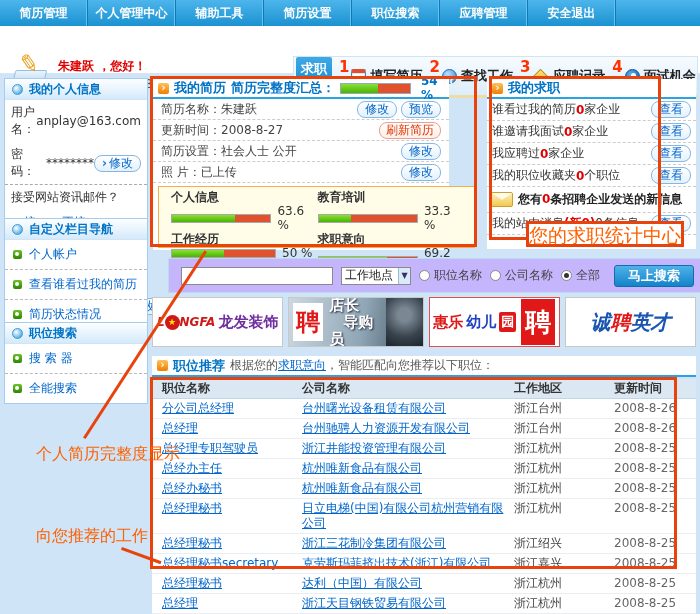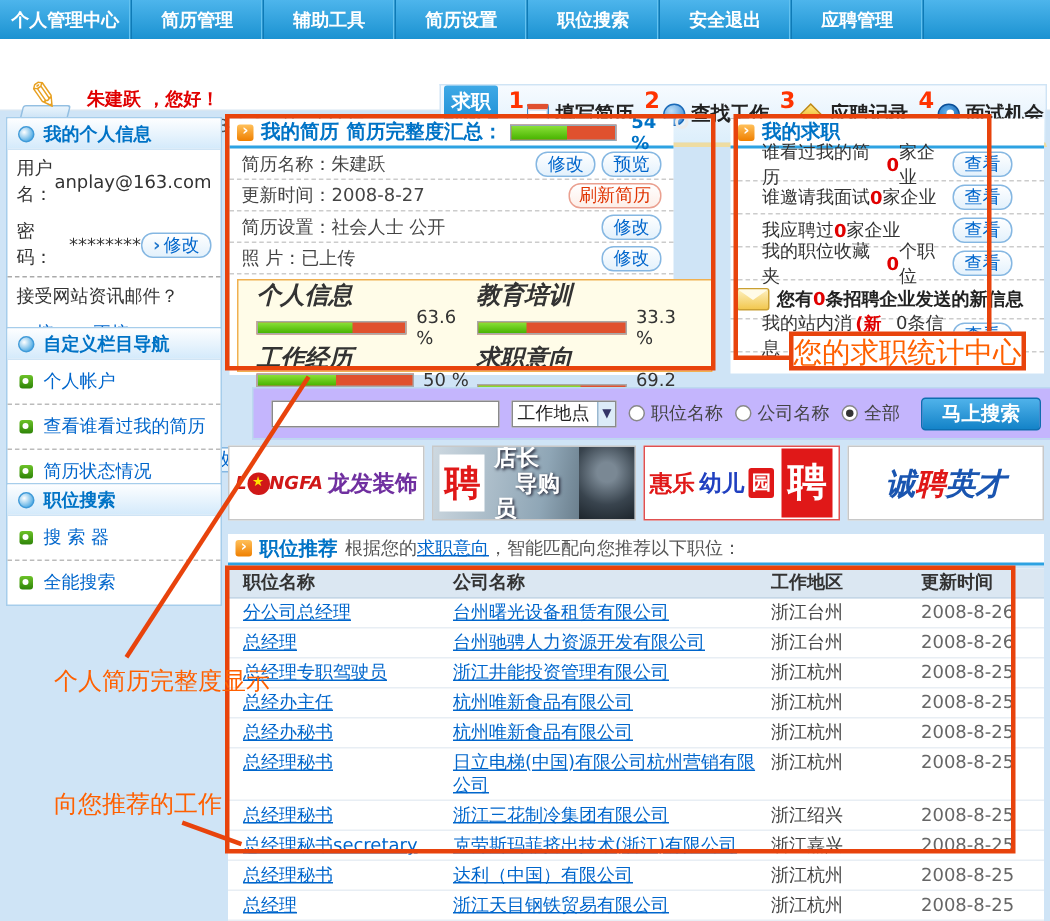--- a/index.html
+++ b/index.html
@@ -62,28 +62,28 @@
 
   .resume-panel { position:absolute; left:153px; top:79px; width:296px; height:171px; background:#fff; }
   .total-bar { width:100px; height:11px; background:#e0512e; border:1px solid #95aab8; }
   .total-fill { display:block; height:100%; background:linear-gradient(#8ae038,#48b400); }
   .total-pct { color:#0073c6; font-weight:bold; font-size:12px; margin-left:5px; }
   .r-row { display:flex; align-items:center; height:21px; padding:0 8px; border-bottom:1px dashed #ccc; color:#444; }
   .r-row .grow { flex:1; }
   .complete-box { position:absolute; left:158px; top:186px; width:317px; height:62px; background:#fffce8; border:1px solid #f0b050;
                   display:grid; grid-template-columns:1fr 1fr; padding:3px 10px 0 12px; }
   .sec-cell { }
-  .sec-label { font-weight:bold; color:#333; font-size:16px; line-height:14px;font-style:italic; }
+  .sec-label { font-weight:bold; color:#333; font-size:12px; line-height:14px; }
   .sec-bar-row { display:flex; align-items:center; }
   .mini-bar { width:105px; height:9px; background:#e0512e; border:1px solid #a8a8a8; }
   .mini-fill { display:block; height:100%; background:linear-gradient(#8ae038,#48b400); }
   .sec-pct { color:#333; margin-left:6px; font-size:12px; }
 
   .jobseek-panel { position:absolute; left:487px; top:79px; width:209px; height:170px; background:#fff; }
-  .j-row { display:flex; align-items:center; height:22px; padding:0 21px; border-bottom:1px dashed #ccc; color:#333; }
+  .j-row { display:flex; align-items:center; height:22px; padding:0 5px; border-bottom:1px dashed #ccc; color:#333; }
   .j-row .grow { flex:1; }
   .red-num { color:#e00000; font-weight:bold; }
   .msg-row { display:flex; align-items:center; gap:5px; height:26px; padding:0 4px; border-bottom:1px dashed #ccc; font-weight:bold; color:#222; font-size:12px; }
   .mail-icon { position:relative; width:22px; height:15px; background:linear-gradient(#fdf0c0,#f2c850); border:1px solid #caa032; border-radius:2px; flex:none; }
   .mail-icon::before { content:''; position:absolute; left:0; top:0; border-left:10px solid transparent; border-right:10px solid transparent; border-top:7px solid #fffbe8; }
 
   
   .search-panel { position:absolute; left:168px; top:258px; width:614px; height:35px; background:#c4b5fd; border:1px solid #bcd9ef;
                   display:flex; align-items:center; gap:8px; padding:0 12px; }
   .search-input { width:152px; height:18px; border:1px solid #8a8a8a; background:#fff; font-size:12px; padding:0 3px; }
@@ -139,27 +139,27 @@
   .ann-text { position:absolute; color:#ff6000; font-size:16px; z-index:60; pointer-events:none; white-space:nowrap; }
   #ann-text1 { left:36px; top:444px; }
   #ann-text2 { left:36px; top:526px; }
 </style>
 </head>
 <body>
 
 <div class="page">
 
   <div class="topnav">
+    <div class="nav-tab">简历管理</div>
     <div class="nav-tab">个人管理中心</div>
-    <div class="nav-tab">简历管理</div>
     <div class="nav-tab">辅助工具</div>
     <div class="nav-tab">简历设置</div>
     <div class="nav-tab">职位搜索</div>
+    <div class="nav-tab">应聘管理</div>
     <div class="nav-tab">安全退出</div>
-    <div class="nav-tab">应聘管理</div>
   </div>
 
   <div class="welcome">
     <span class="note-icon">
         <span class="note-base"></span>
         <span class="pencil">✎</span>
       </span>
     <div class="greet">朱建跃 ，您好！</div>
     <div class="login-line">
       <span>登录记录：</span>

